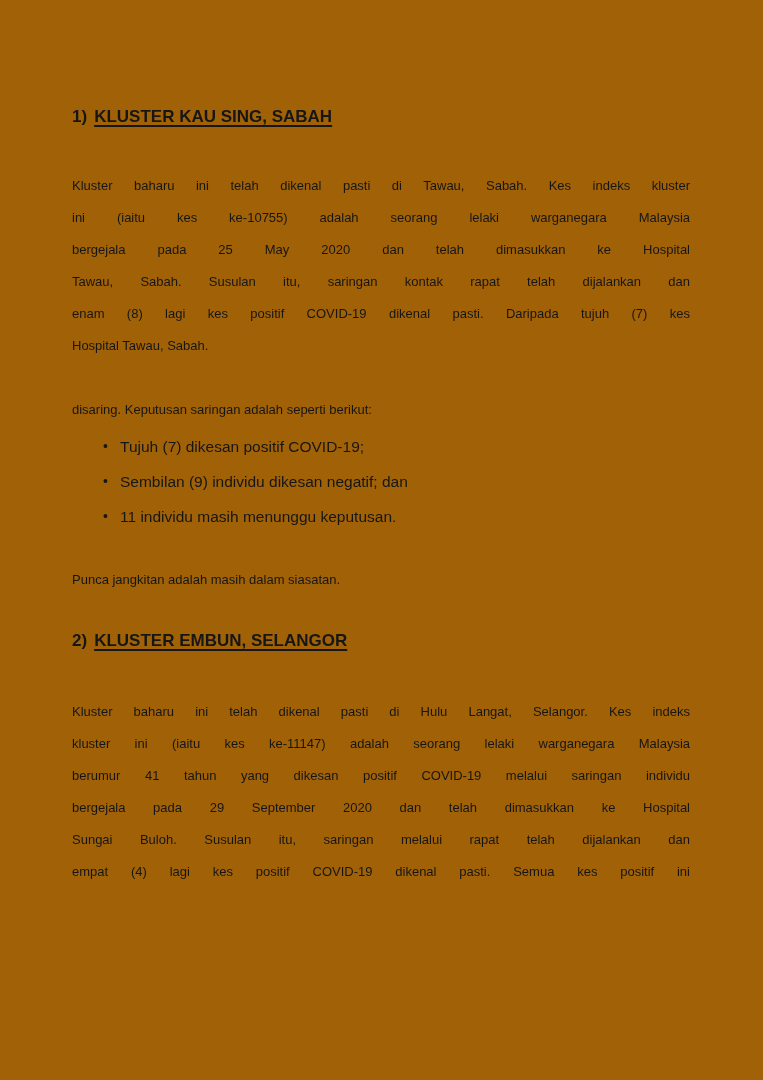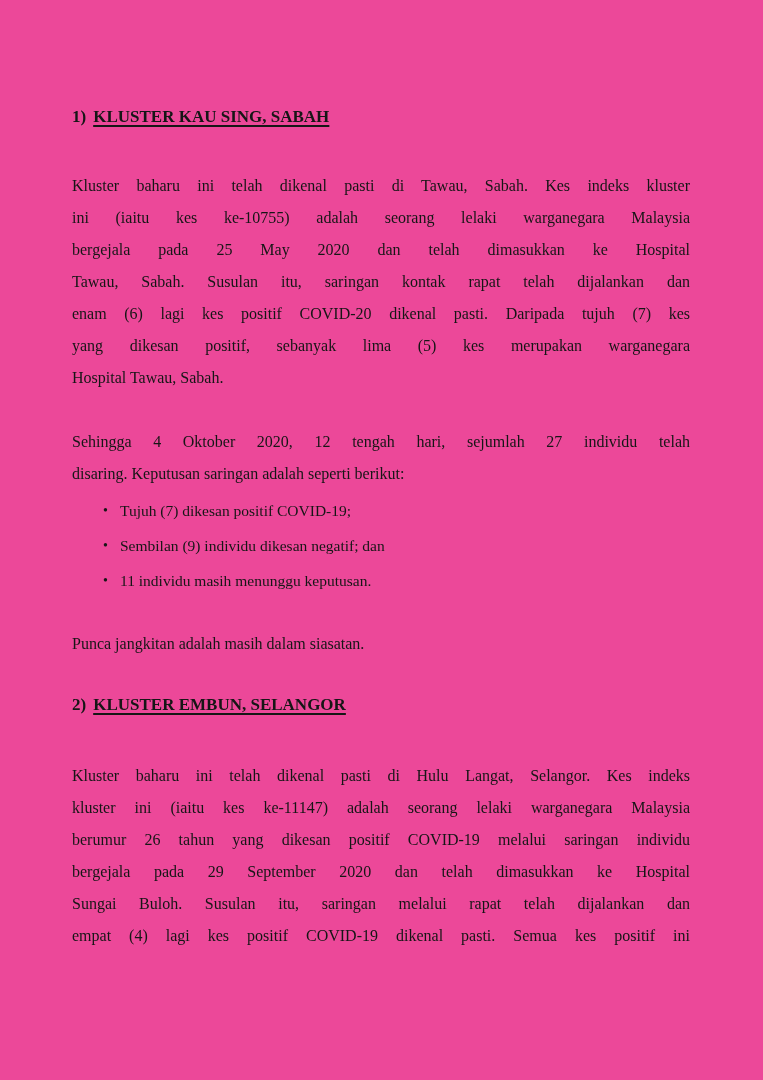--- a/index.html
+++ b/index.html
@@ -4,24 +4,24 @@
 <style>
   html, body {
     margin: 0;
     padding: 0;
     background: #ffffff;
   }
   .page {
     position: relative;
     width: 763px;
     height: 1080px;
-    background: #ec4899;
+    background: #a16207;
     overflow: hidden;
     color: #161616;
-    font-family: Liberation Serif, serif;
+    font-family: Liberation Sans, sans-serif;
   }
   .content {
     position: absolute;
     left: 72px;
     top: 104px;
     width: 618px;
   }
   .heading {
     font-size: 17px;
     font-weight: bold;
@@ -34,21 +34,21 @@
   }
   .heading .num {
     margin-right: 7px;
   }
   .heading .title {
     text-decoration: underline;
     text-underline-offset: 3px;
     text-decoration-thickness: 2px;
   }
   .para {
-    font-size: 16px;
+    font-size: 13px;
     line-height: 32px;
     margin: 0 0 32px 0;
   }
   .para.tight {
     margin-bottom: 4px;
   }
   .line {
     text-align: justify;
     text-align-last: justify;
   }
@@ -83,27 +83,25 @@
 
     <div class="heading">
       <span class="num">1)</span><span class="title">KLUSTER KAU SING, SABAH</span>
     </div>
 
     <div class="para">
         <div class="line">Kluster baharu ini telah dikenal pasti di Tawau, Sabah. Kes indeks kluster</div>
         <div class="line">ini (iaitu kes ke-10755) adalah seorang lelaki warganegara Malaysia</div>
         <div class="line">bergejala pada 25 May 2020 dan telah dimasukkan ke Hospital</div>
         <div class="line">Tawau, Sabah. Susulan itu, saringan kontak rapat telah dijalankan dan</div>
-        <div class="line">enam (6) lagi kes positif COVID-20 dikenal pasti. Daripada tujuh (7) kes</div>
-        <div class="line">yang dikesan positif, sebanyak lima (5) kes merupakan warganegara</div>
+        <div class="line">enam (8) lagi kes positif COVID-19 dikenal pasti. Daripada tujuh (7) kes</div>
         <div class="line last-left">Hospital Tawau, Sabah.</div>
       </div>
 
     <div class="para tight">
-        <div class="line">Sehingga 4 Oktober 2020, 12 tengah hari, sejumlah 27 individu telah</div>
         <div class="line last-left">disaring. Keputusan saringan adalah seperti berikut:</div>
       </div>
 
     <div class="bullets">
         <div class="bullet-row">
           <span class="bullet-dot">•</span>
           <span class="bullet-text">Tujuh (7) dikesan positif COVID-19;</span>
         </div>
         <div class="bullet-row">
           <span class="bullet-dot">•</span>
@@ -119,20 +117,20 @@
         <div class="line last-left">Punca jangkitan adalah masih dalam siasatan.</div>
       </div>
 
     <div class="heading h2">
       <span class="num">2)</span><span class="title">KLUSTER EMBUN, SELANGOR</span>
     </div>
 
     <div class="para">
         <div class="line">Kluster baharu ini telah dikenal pasti di Hulu Langat, Selangor. Kes indeks</div>
         <div class="line">kluster ini (iaitu kes ke-11147) adalah seorang lelaki warganegara Malaysia</div>
-        <div class="line">berumur 26 tahun yang dikesan positif COVID-19 melalui saringan individu</div>
+        <div class="line">berumur 41 tahun yang dikesan positif COVID-19 melalui saringan individu</div>
         <div class="line">bergejala pada 29 September 2020 dan telah dimasukkan ke Hospital</div>
         <div class="line">Sungai Buloh. Susulan itu, saringan melalui rapat telah dijalankan dan</div>
         <div class="line">empat (4) lagi kes positif COVID-19 dikenal pasti. Semua kes positif ini</div>
       </div>
 
   </div>
 </div>
 
 </body></html>

